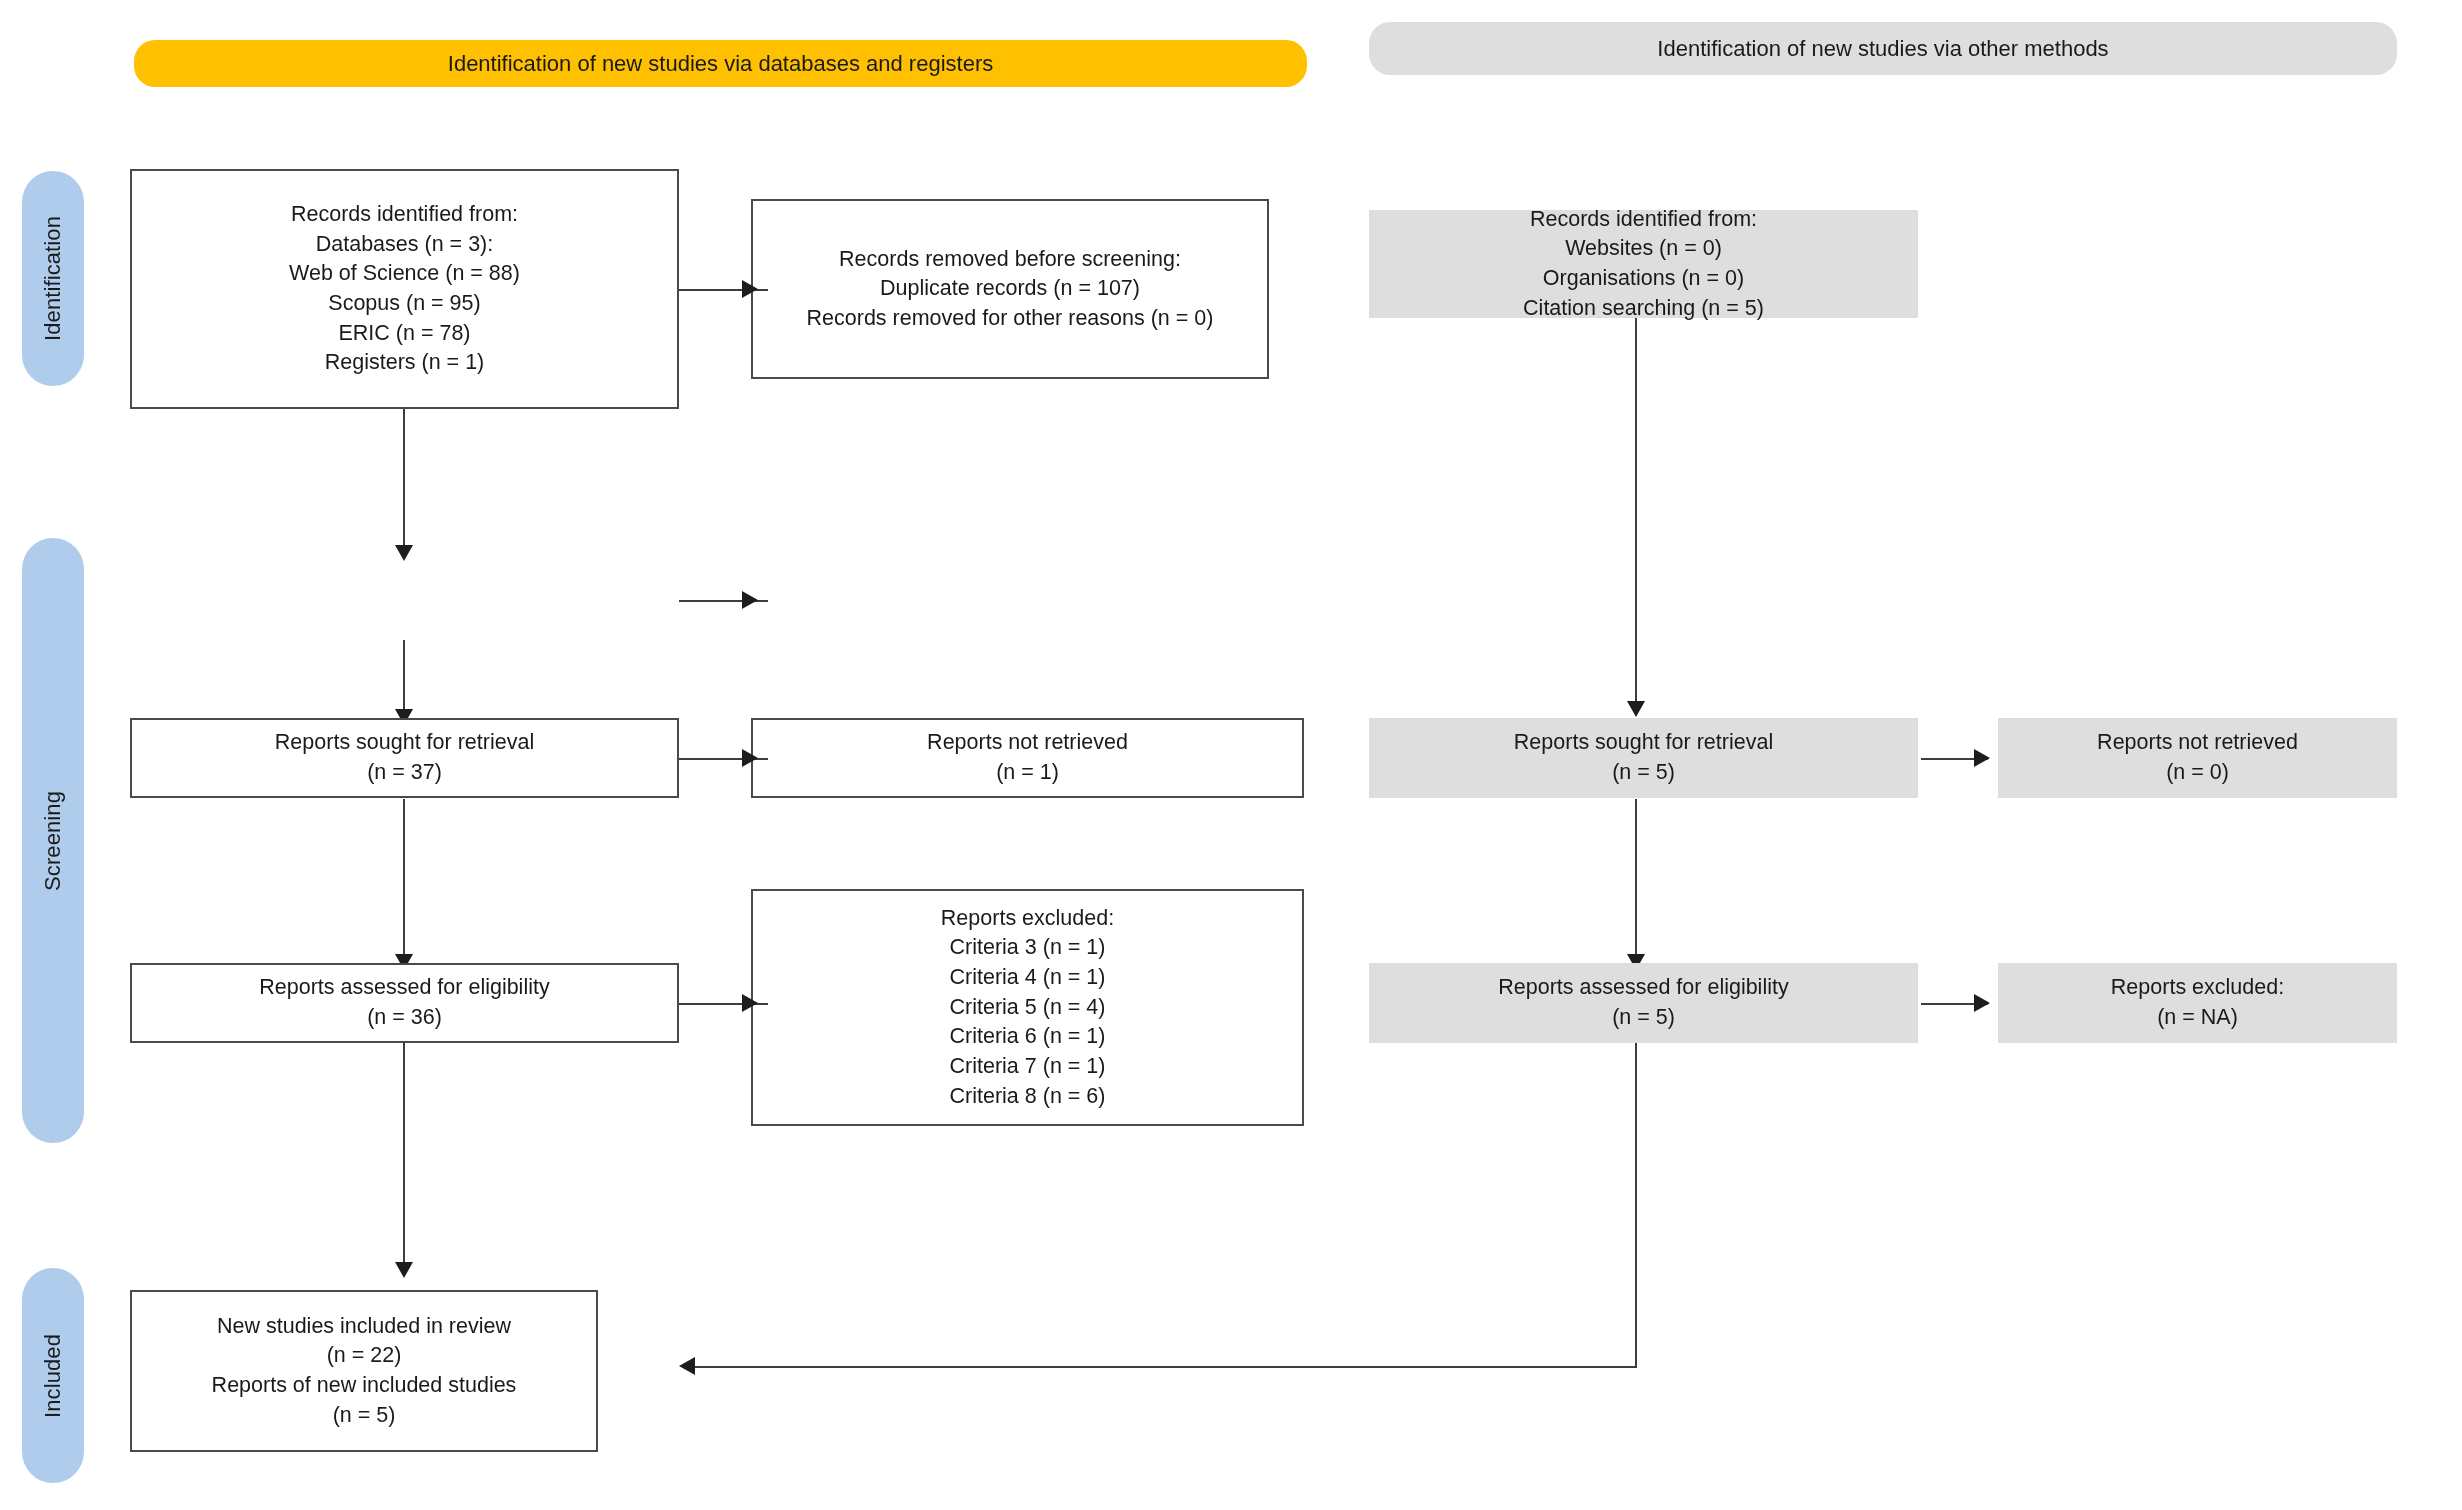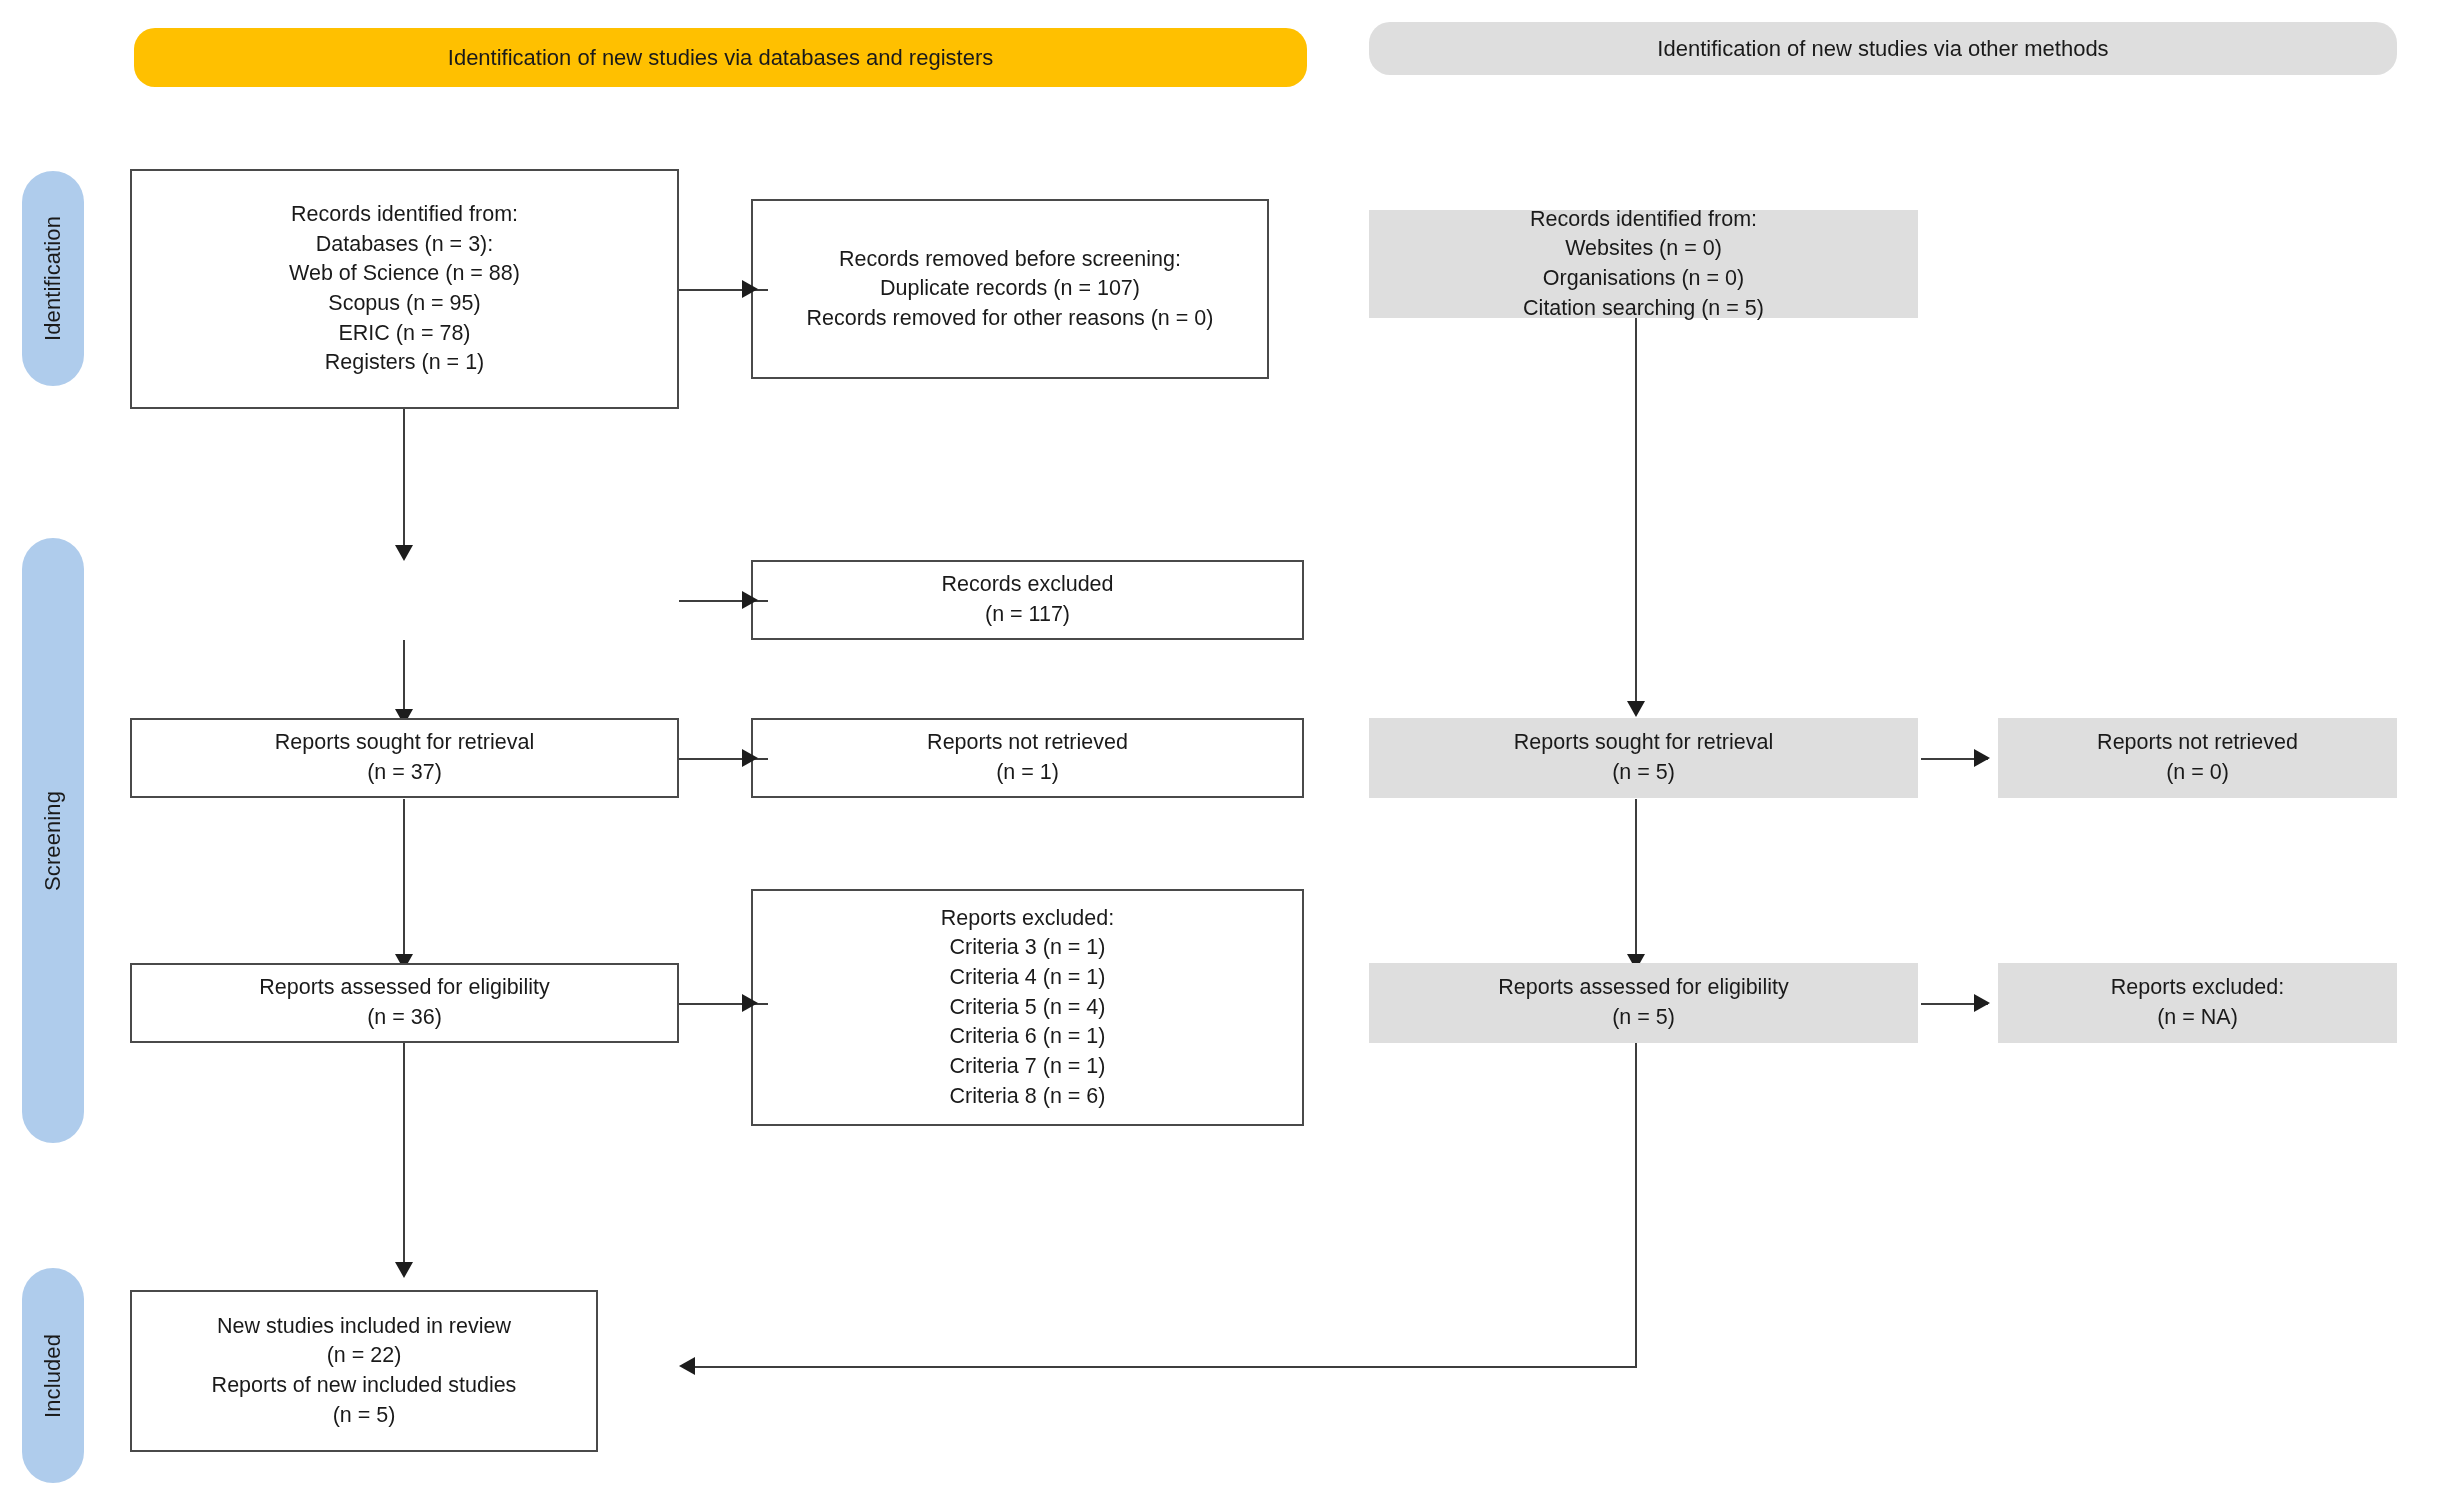--- a/index.html
+++ b/index.html
@@ -98,21 +98,21 @@
     border-left: 9.6px solid transparent;
     border-right: 9.6px solid transparent;
     border-top: 16.3px solid #1d1d1d;
   }
 </style>
 </head>
 <body>
 
 <div id="canvas">
 
-  <div class="col-header yellow" style="left:134px; top:28px; width:1173px; height:59px;">
+  <div class="col-header yellow" style="left:134px; top:40px; width:1173px; height:47px;">
     <span>Identification of new studies via databases and registers</span>
   </div>
 
   <div class="col-header grey" style="left:1369px; top:22px; width:1028px; height:53px;align-items:center;">
     <span>Identification of new studies via other methods</span>
   </div>
 
   <div class="stage-pill" style="left:22px; top:171px; width:62px; height:215px;">
     <span class="stage-label">Identification</span>
   </div>
@@ -140,24 +140,20 @@
     <span class="line">Records removed for other reasons (n = 0)</span>
   </div>
 
   <div class="conn h" style="left:679px; top:289px; width:89px;"></div>
   <div class="arrow-head right" style="left:742px; top:280px;"></div>
 
   <div class="conn v" style="left:403px; top:409px; height:148px;"></div>
   <div class="arrow-head down" style="left:395px; top:545px;"></div>
 
 
-  <div class="node outlined" style="left:751px; top:560px; width:553px; height:80px;">
-    <span class="line">Records excluded</span>
-    <span class="line">(n = 117)</span>
-  </div>
 
   <div class="conn h" style="left:679px; top:600px; width:89px;"></div>
   <div class="arrow-head right" style="left:742px; top:591px;"></div>
 
   <div class="conn v" style="left:403px; top:640px; width:2.2px; height:82px;"></div>
   <div class="arrow-head down" style="left:395px; top:709px;"></div>
 
   <div class="node outlined" style="left:130px; top:718px; width:549px; height:80px;">
     <span class="line">Reports sought for retrieval</span>
     <span class="line">(n = 37)</span>

